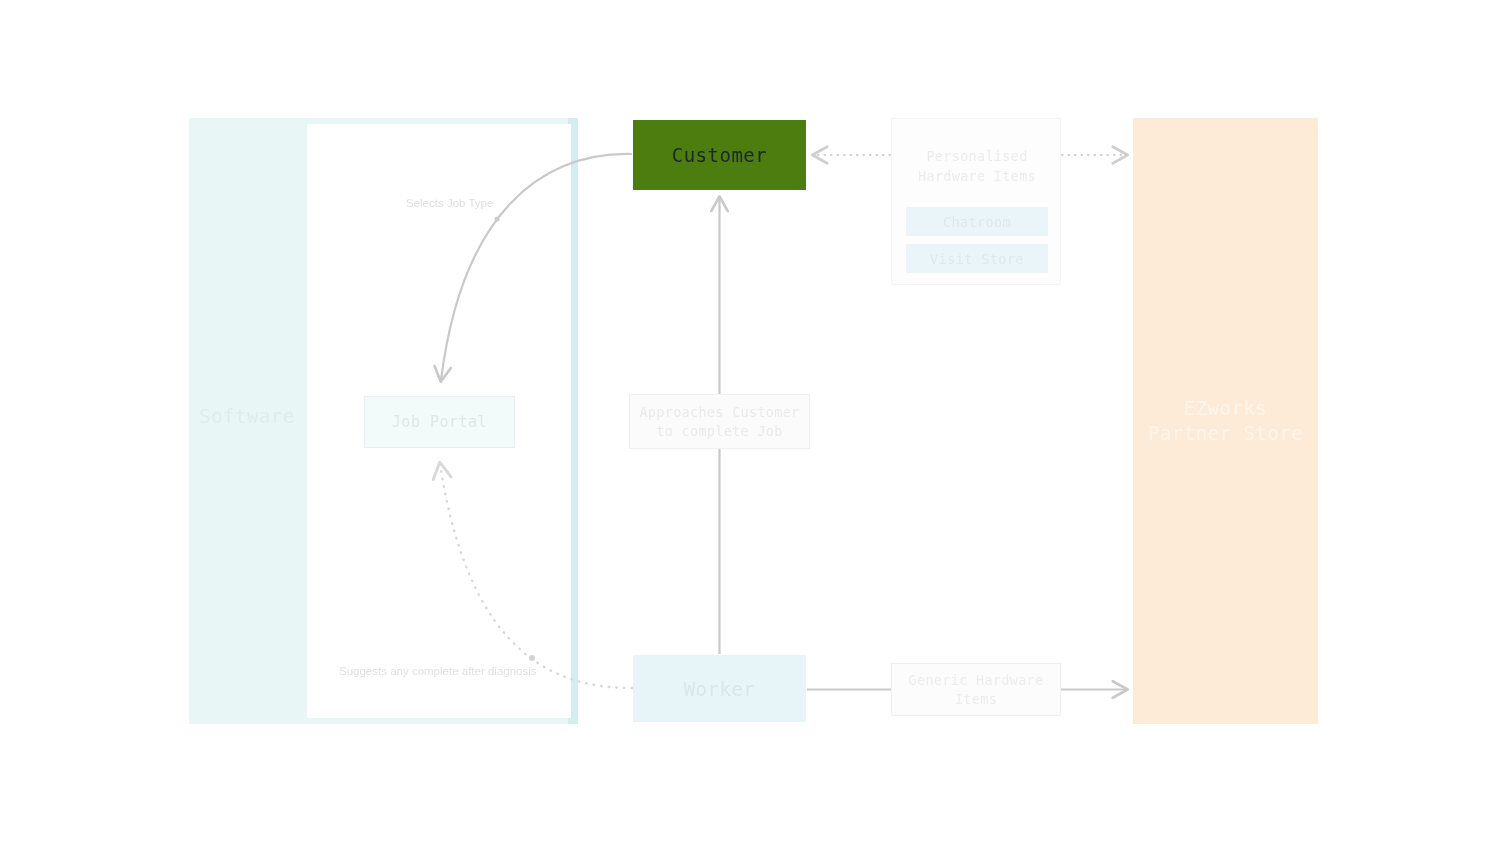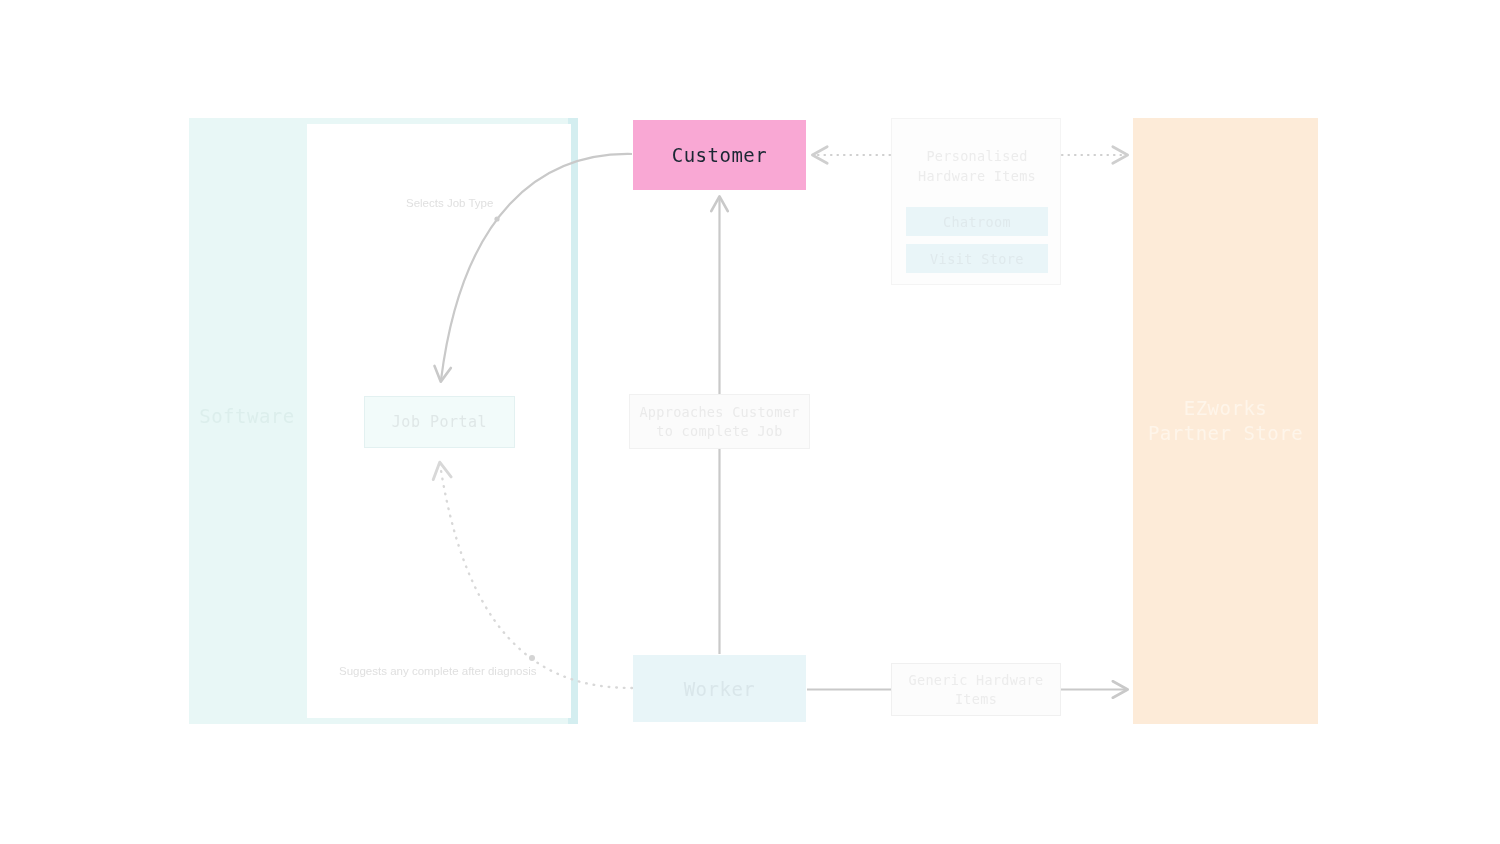--- a/index.html
+++ b/index.html
@@ -66,21 +66,21 @@
     position: absolute;
     box-sizing: border-box;
     display: flex;
     align-items: center;
     justify-content: center;
     text-align: center;
   }
   #customer-node {
     left: 633px; top: 120px;
     width: 173px; height: 70px;
-    background: #f9a8d4;
+    background: #4d7c0f;
     color: #1b2733;
     font-size: 19px;
     letter-spacing: 0.5px;
   }
   #worker-node {
     left: 633px; top: 655px;
     width: 173px; height: 67px;
     background: #e8f5f8;
     color: #d9e6ea;
     font-size: 19px;

